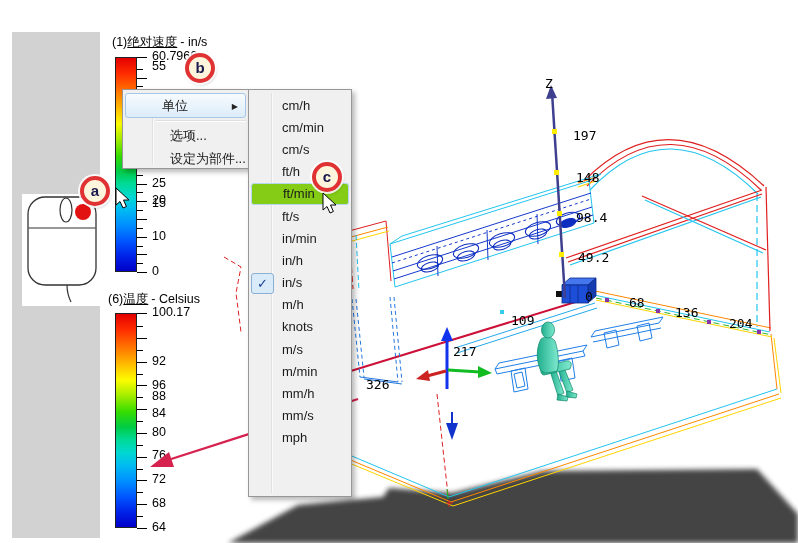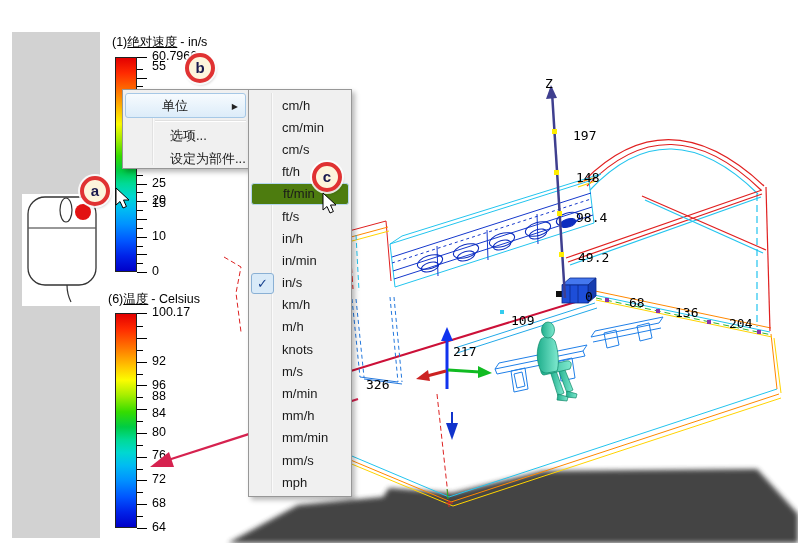--- a/index.html
+++ b/index.html
@@ -30,21 +30,21 @@
   .menu1::before{left:29px;}
   .menu2{left:248px;top:89px;width:104px;height:408px;z-index:11;padding-top:4px;}
   .menu2::before{left:22px;}
   .mi{position:relative;font-size:13px;color:#1a1a1a;display:flex;align-items:center;box-sizing:border-box;}
   .menu1 .mi{height:25px;padding-left:38px;}
   .menu1 .mi.small{height:23px;padding-left:47px;}
   .menu2 .mi{height:22.2px;padding-left:33px;}
   .mi.hi{border:1px solid #a6c8e6;border-radius:3px;margin:0 2px;
          background:linear-gradient(#f7fbfe,#dcecf9);}
   .menu1 .mi.hi{padding-left:36px;}
-  .mi.hi2{border:1px solid #b4d6f0;border-radius:3px;margin:0 2px;background:#4d7c0f;padding-left:31px;}
+  .mi.hi2{border:1px solid #b4d6f0;border-radius:3px;margin:0 2px;background:#84cc16;padding-left:31px;}
   .sep{height:1px;background:#e0e0e0;border-bottom:1px solid #fff;margin:2px 2px 2px 32px;}
   .subarrow{position:absolute;right:7px;top:8px;font-size:8px;color:#222;}
   .checkbox{position:absolute;left:2px;top:1px;width:21px;height:19px;border:1px solid #8ab0d4;border-radius:3px;
             background:#d9eaf8;color:#16408e;font-weight:bold;font-size:13px;line-height:19px;text-align:center;
             font-family:"DejaVu Sans",sans-serif;}
   
   .callout{position:absolute;width:22px;height:22px;border:4px solid #e03232;border-radius:50%;
            background:#fdf5dc;z-index:20;text-align:center;line-height:22px;font-weight:bold;font-size:15px;
            color:#1a1a4e;box-shadow:0 0 0 2px rgba(255,255,255,.85),1px 2px 3px rgba(0,0,0,.25);}
   .cursor{position:absolute;z-index:21;}
@@ -361,49 +361,43 @@
   <div class="mi">
       <span>ft/h</span>
     </div>
   <div class="mi hi2">
       <span>ft/min</span>
     </div>
   <div class="mi">
       <span>ft/s</span>
     </div>
   <div class="mi">
+      <span>in/min</span>
+    </div>
+  <div class="mi">
       <span>in/h</span>
-    </div>
-  <div class="mi">
-      <span>in/min</span>
     </div>
   <div class="mi">
     <span class="checkbox">✓</span>
     <span>in/s</span>
   </div>
   <div class="mi">
-      <span>km/h</span>
-    </div>
-  <div class="mi">
       <span>m/h</span>
     </div>
   <div class="mi">
       <span>knots</span>
     </div>
   <div class="mi">
       <span>m/s</span>
     </div>
   <div class="mi">
       <span>m/min</span>
     </div>
   <div class="mi">
       <span>mm/h</span>
-    </div>
-  <div class="mi">
-      <span>mm/min</span>
     </div>
   <div class="mi">
       <span>mm/s</span>
     </div>
   <div class="mi">
       <span>mph</span>
     </div>
 </div>
 
 <div class="callout" style="left:80px;top:176px;">a</div>

